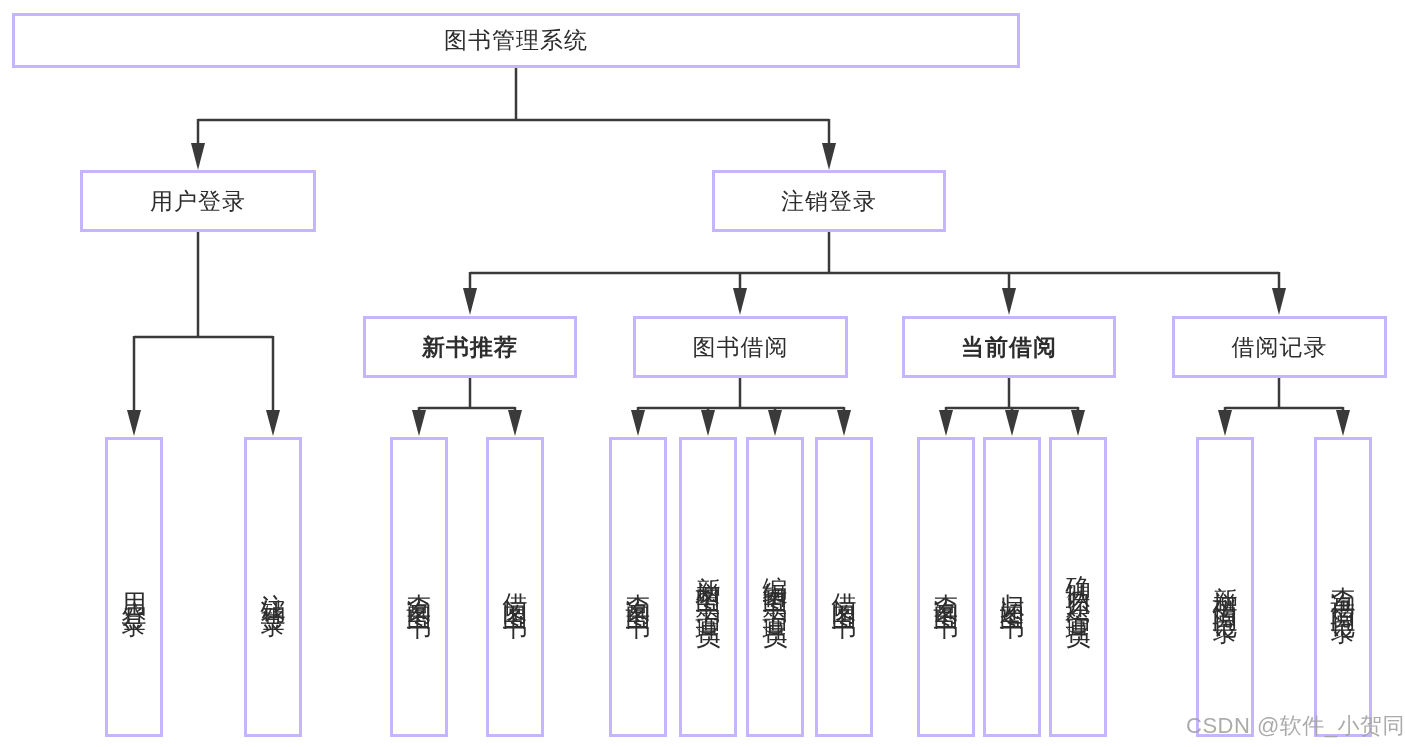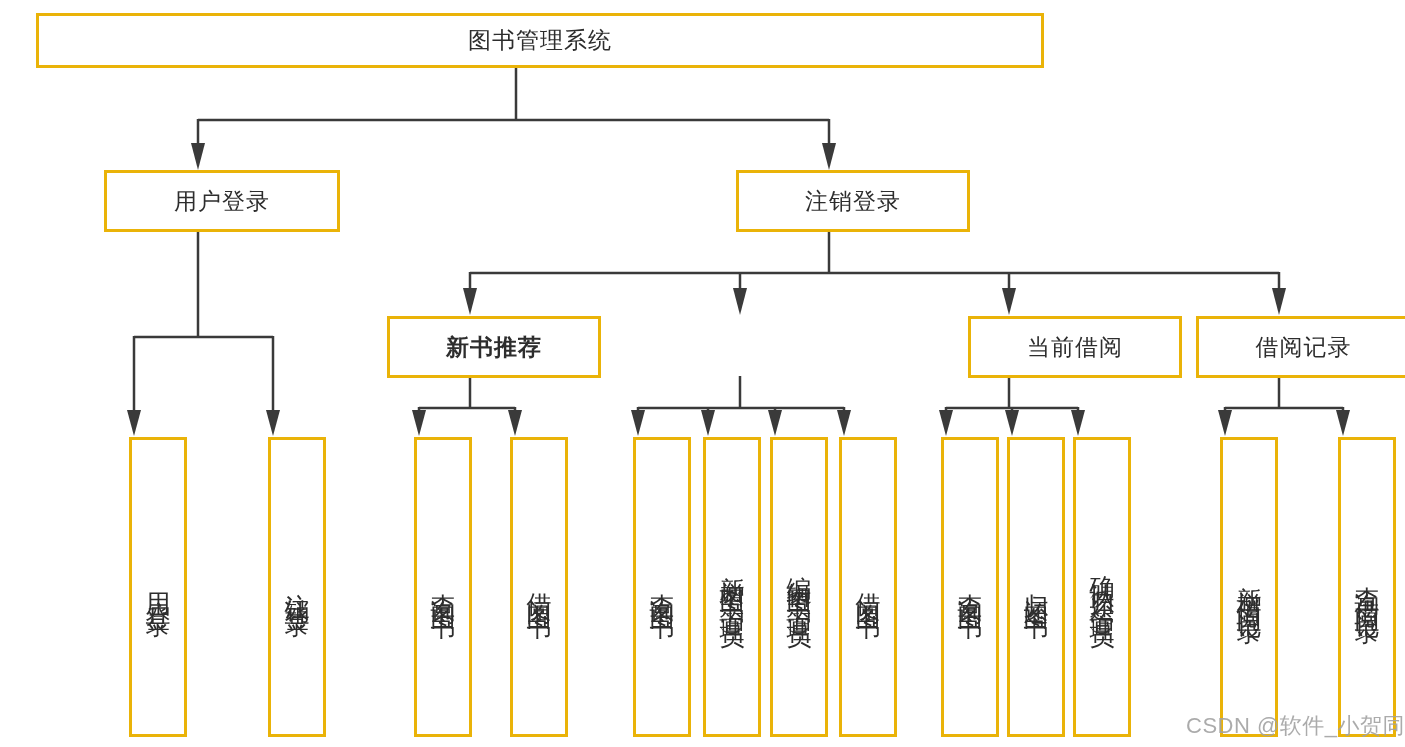--- a/index.html
+++ b/index.html
@@ -18,27 +18,26 @@
   .stage svg.connectors {
     position: absolute;
     left: 0;
     top: 0;
     z-index: 1;
   }
   .box {
     position: absolute;
     box-sizing: border-box;
     background: #ffffff;
-    border: 3px solid #eab308;
+    border: 3px solid #c4b5fd;
     color: #2d2d2d;
     display: flex;
     align-items: center;
     justify-content: center;
     z-index: 2;
-    margin-left: 24px;
   }
   .box.h {
     font-size: 23px;
     letter-spacing: 1px;
     white-space: nowrap;
   }
   .box.root {
     left: 12px; top: 13px; width: 1008px; height: 55px;
   }
   .box.lvl2 { top: 170px; height: 62px; }
@@ -141,21 +140,22 @@
       <polygon points="1343,436 1336,410 1350,410"></polygon>
     </g>
   </svg>
 
   <div class="box h root">图书管理系统</div>
 
   <div class="box h lvl2" style="left:80px;width:236px;">用户登录</div>
   <div class="box h lvl2" style="left:712px;width:234px;">注销登录</div>
 
   <div class="box h lvl3" style="left:363px;width:214px;font-weight:bold;">新书推荐</div>
-  <div class="box h lvl3" style="left:944px;width:214px;">当前借阅</div>
+  <div class="box h lvl3" style="left:633px;width:215px;">图书借阅</div>
+  <div class="box h lvl3" style="left:902px;width:214px;font-weight:bold;">当前借阅</div>
   <div class="box h lvl3" style="left:1172px;width:215px;text-align:center;">借阅记录</div>
 
   <div class="box v" style="left:105px;">
     <span class="vtext">用户登录</span>
   </div>
   <div class="box v" style="left:244px;">
     <span class="vtext">注销登录</span>
   </div>
 
   <div class="box v" style="left:390px;">

